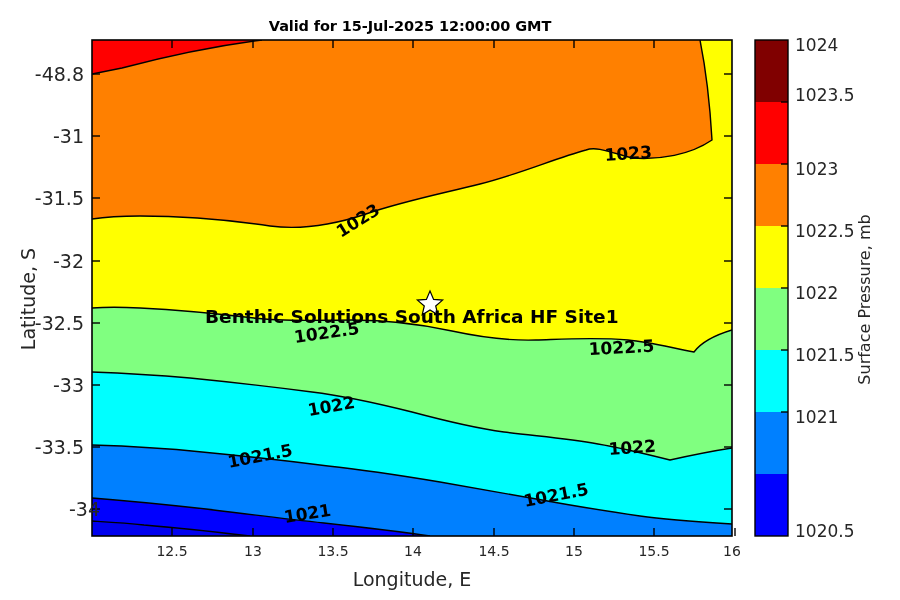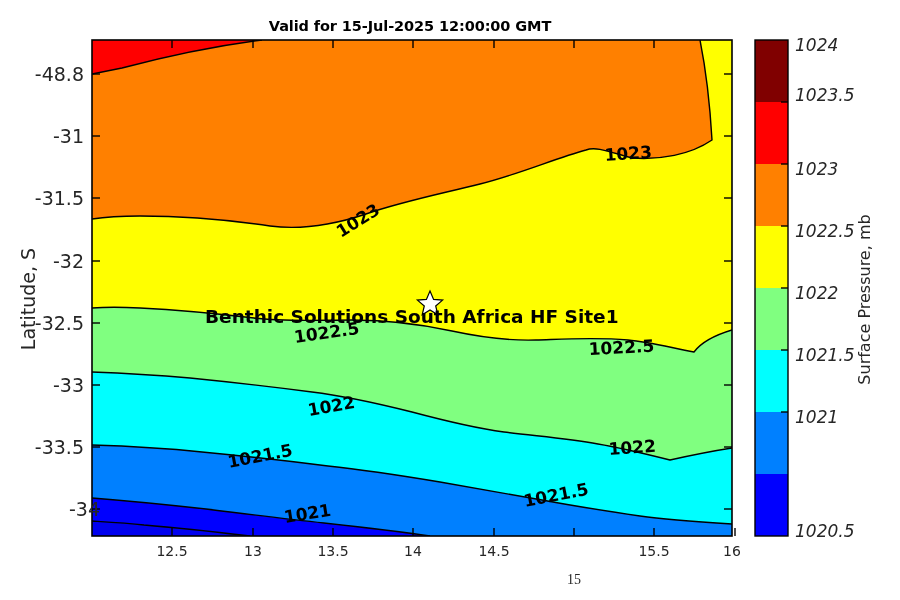--- a/index.html
+++ b/index.html
@@ -77,21 +77,20 @@
     color: #262626;
     text-align: right;
     transform: translateY(-50%);
   }
   .cbar-label {
     position: absolute;
     font-size: 17px;
     color: #262626;
     text-align: center;
     transform: translateY(-50%);
-    font-style: italic;
   }
   .contour-label {
     font-family: "DejaVu Sans", sans-serif;
     font-size: 17px;
     font-weight: bold;
     fill: #000000;
   }
   .site-label {
     font-family: "DejaVu Sans", sans-serif;
     font-size: 18.5px;
@@ -261,21 +260,21 @@
         <line x1="788" y1="412" x2="781" y2="412"></line>
       </g>
     </g>
   </svg>
 
   <div class="tick-label-x" style="left:172px; top:543px;">12.5</div>
   <div class="tick-label-x" style="left:253px; top:543px;">13</div>
   <div class="tick-label-x" style="left:333px; top:543px;">13.5</div>
   <div class="tick-label-x" style="left:413px; top:543px;">14</div>
   <div class="tick-label-x" style="left:494px; top:543px;">14.5</div>
-  <div class="tick-label-x" style="left:574px; top:572px;font-family:Liberation Serif, serif;">15</div>
+  <div class="tick-label-x" style="left:574px; top:543px;">15</div>
   <div class="tick-label-x" style="left:654px; top:543px;">15.5</div>
   <div class="tick-label-x" style="left:732px; top:543px;">16</div>
 
   <div class="tick-label-y" style="left:0px; width:84px; top:74px;">-48.8</div>
   <div class="tick-label-y" style="left:0px; width:84px; top:136px;">-31</div>
   <div class="tick-label-y" style="left:0px; width:84px; top:198px;">-31.5</div>
   <div class="tick-label-y" style="left:0px; width:84px; top:261px;">-32</div>
   <div class="tick-label-y" style="left:0px; width:84px; top:323px;">-32.5</div>
   <div class="tick-label-y" style="left:0px; width:84px; top:385px;">-33</div>
   <div class="tick-label-y" style="left:0px; width:84px; top:447px;">-33.5</div>
@@ -283,16 +282,17 @@
 
   <div class="cbar-label" style="left:795px; top:45px;">1024</div>
   <div class="cbar-label" style="left:795px; top:95px;">1023.5</div>
   <div class="cbar-label" style="left:795px; top:169px;">1023</div>
   <div class="cbar-label" style="left:795px; top:231px;">1022.5</div>
   <div class="cbar-label" style="left:795px; top:293px;">1022</div>
   <div class="cbar-label" style="left:795px; top:355px;">1021.5</div>
   <div class="cbar-label" style="left:795px; top:417px;">1021</div>
   <div class="cbar-label" style="left:795px; top:531px;">1020.5</div>
 
+  <div class="axis-title-x">Longitude, E</div>
   <div class="axis-title-y">Latitude, S</div>
   <div class="cbar-title">Surface Pressure, mb</div>
 
 </div>
 
 </body></html>

